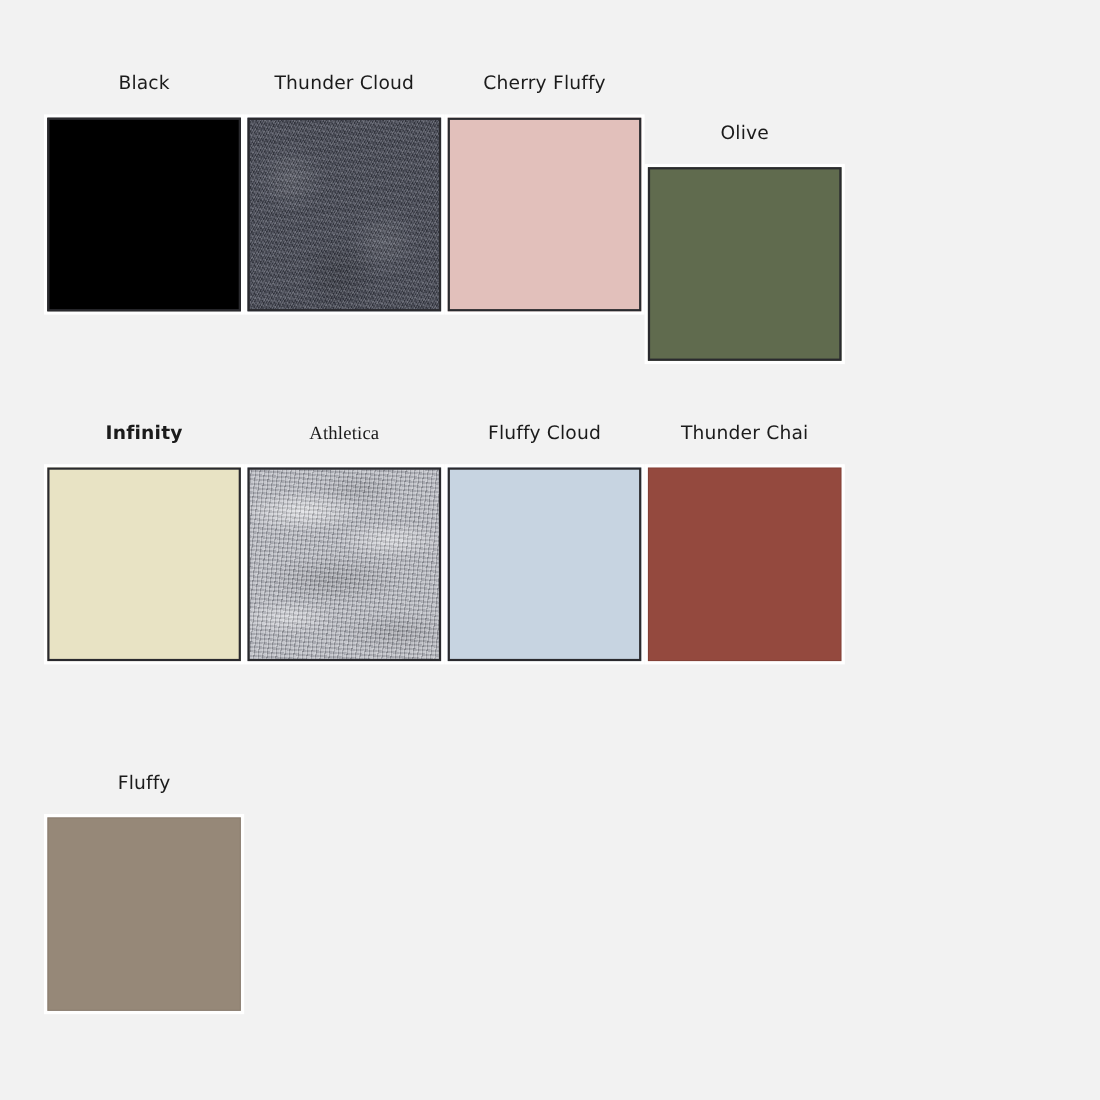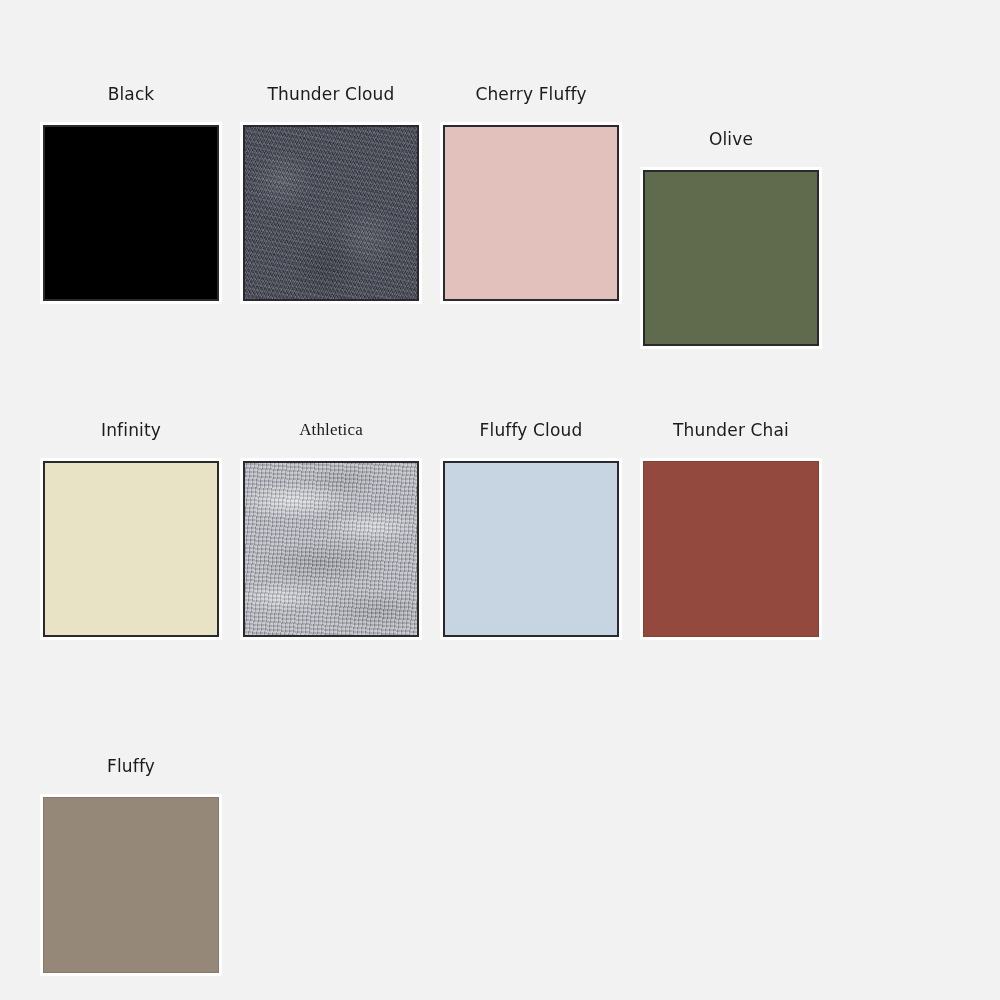--- a/index.html
+++ b/index.html
@@ -12,27 +12,26 @@
     height: 1000px;
     background: #f2f2f2;
     font-family: "DejaVu Sans", "Liberation Sans", sans-serif;
     overflow: hidden;
   }
 
   #swatch-grid {
     box-sizing: border-box;
     width: 808px;
     height: 1000px;
-    padding: 84px 40px 0 40px;
+    padding: 66px 40px 0 40px;
     display: grid;
     grid-template-columns: repeat(4, 1fr);
     grid-template-rows: repeat(3, 318px);
     column-gap: 0px;
     row-gap: 0px;
-    gap: 18px;
   }
 
   .swatch-cell {
     display: flex;
     flex-direction: column;
     align-items: center;
     justify-content: flex-start;
   }
 
   .swatch-cell.is-empty {
@@ -134,21 +133,21 @@
         <div class="swatch-chip" style="background-color: rgb(226, 192, 187);"></div>
       </div>
     </div>
     <div class="swatch-cell">
       <div class="swatch-label" style="color: rgb(27, 27, 27); margin-top: 45px;">Olive</div>
       <div class="swatch-frame">
         <div class="swatch-chip" style="background-color: rgb(96, 107, 78);"></div>
       </div>
     </div>
     <div class="swatch-cell">
-      <div class="swatch-label" style="color: rgb(27, 27, 27);">Infinity</div>
+      <div class="swatch-label" style="color: rgb(27, 27, 27); font-weight: bold;">Infinity</div>
       <div class="swatch-frame">
         <div class="swatch-chip" style="background-color: rgb(232, 227, 196);"></div>
       </div>
     </div>
     <div class="swatch-cell">
       <div class="swatch-label" style="color: rgb(27, 27, 27); font-family: Liberation Serif, serif;">Athletica</div>
       <div class="swatch-frame">
         <div class="swatch-chip tex-heather" style="background-color: rgb(168, 170, 179);"></div>
       </div>
     </div>

